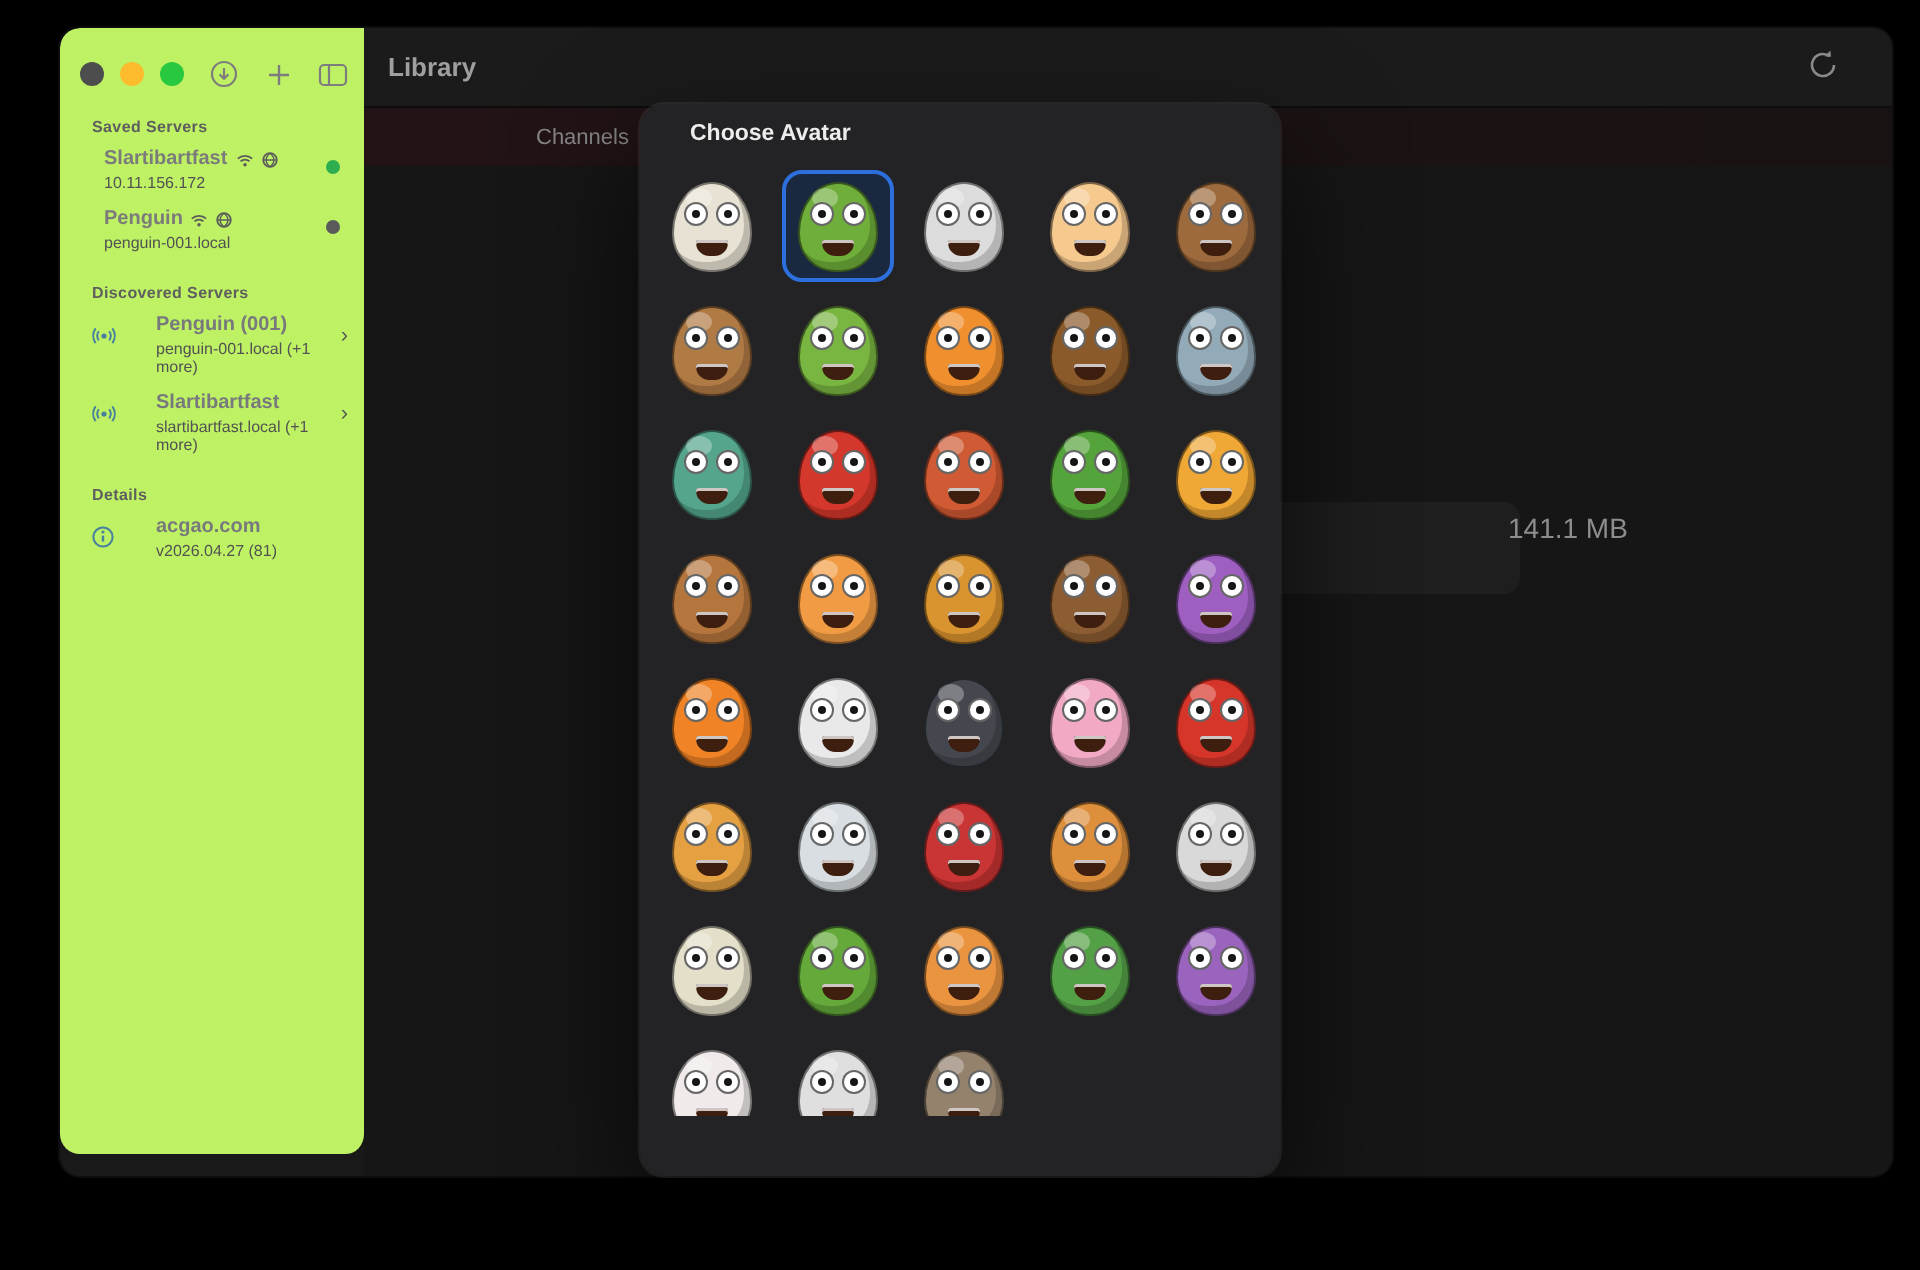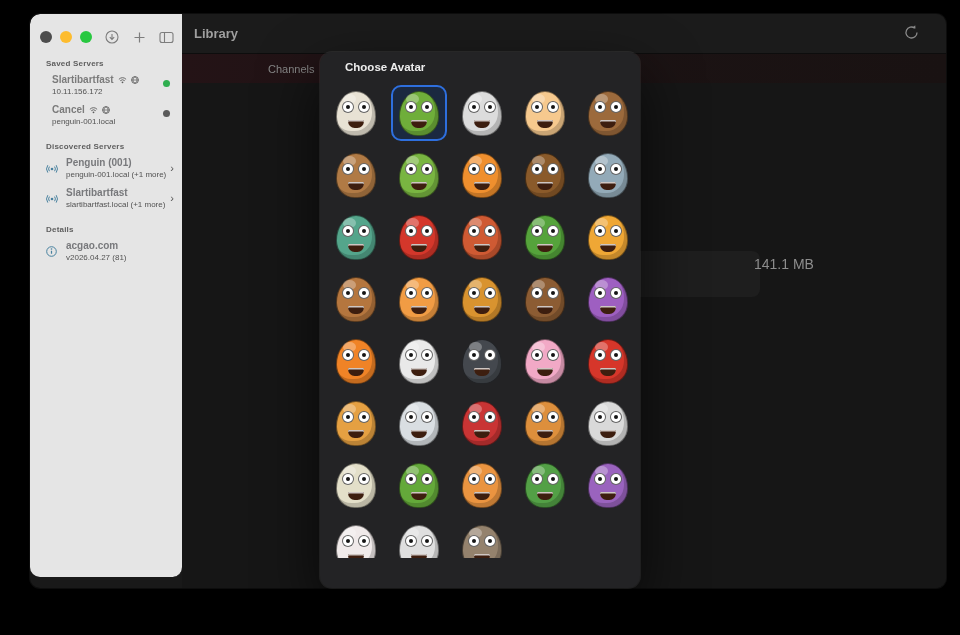--- a/index.html
+++ b/index.html
@@ -2,36 +2,36 @@
 <html><head>
 <meta charset="utf-8">
 <style>
   html,body{margin:0;padding:0;background:#000;font-family:"Liberation Sans","DejaVu Sans",sans-serif;}
   .stage{position:relative;width:960px;height:635px;background:#000;overflow:hidden;}
 
   
   .window{position:absolute;left:30px;top:14px;width:916px;height:574px;background:#191919;border-radius:10px;box-shadow:0 0 0 1px rgba(255,255,255,.05),0 20px 50px rgba(0,0,0,.7);overflow:hidden;}
 
   
-  .sidebar{position:absolute;left:0;top:0;width:152px;height:563px;background:#e5e5e5;border-radius:10px 0 10px 10px;border-right:1px solid #101010;}
+  .sidebar{position:absolute;left:0;top:0;width:152px;height:563px;background:#bef264;border-radius:10px 0 10px 10px;border-right:1px solid #101010;}
   .titlebar{position:relative;height:38px;}
   .lights{position:absolute;left:10px;top:17px;display:flex;gap:8px;}
   .light{width:12px;height:12px;border-radius:50%;}
   .light.close{background:#4d4d4d;}
   .light.min{background:#fdbc2e;}
   .light.max{background:#28c840;}
   .sb-toolbar{position:absolute;right:8px;top:15px;display:flex;gap:11px;color:#7d7d7d;}
   .sb-toolbar .tbtn{width:16px;height:16px;display:flex;align-items:center;justify-content:center;}
   .section-h{font-size:8px;font-weight:bold;color:#5e5e5e;margin:7px 0 2px 16px;letter-spacing:.2px;}
   .srv{position:relative;padding:4px 10px 4px 22px;}
   .srv .nm{font-size:10px;font-weight:bold;color:#7b7b7b;display:flex;align-items:center;gap:4px;}
   .srv .dt{font-size:8px;color:#525252;margin-top:2px;}
   .dot{position:absolute;right:12px;top:10px;width:7px;height:7px;border-radius:50%;background:#5a5a5a;}
   .dot.online{background:#2fae4f;}
-  .disc{position:relative;padding:4px 10px 4px 36px;}
+  .disc{position:relative;padding:4px 10px 4px 48px;}
   .disc .nm{font-size:10px;font-weight:bold;color:#78797c;}
   .disc .dt{font-size:8px;color:#525252;margin-top:2px;}
   .disc .licon{position:absolute;left:16px;top:7px;}
   .chev{position:absolute;right:8px;top:9px;color:#555;font-size:11px;}
 
   
   .main{position:absolute;left:152px;top:0;right:0;bottom:0;background:#161616;}
   .header{position:relative;height:39px;background:#1b1b1b;border-bottom:1px solid #0d0d0d;}
   .header .title{position:absolute;left:12px;top:12px;font-size:13px;font-weight:bold;color:#9f9f9f;}
   .refresh{position:absolute;right:26px;top:10px;color:#8a8a8a;}
@@ -105,21 +105,21 @@
               <circle cx="4" cy="4" r="3.4" fill="none" stroke="#5c5c5c" stroke-width=".9"></circle>
               <path d="M.6 4h6.8M4 .6c-2.6 2-2.6 4.8 0 6.8 2.6-2 2.6-4.8 0-6.8z" fill="none" stroke="#5c5c5c" stroke-width=".7"></path>
             </svg>
         </div>
         <div class="dt">10.11.156.172</div>
         <div class="dot online"></div>
       </div>
 
       <div class="srv">
         <div class="nm">
-            <span>Cancel</span>
+            <span>Penguin</span>
           <svg width="9" height="8" viewBox="0 0 10 8">
               <path d="M1 3.2a6 6 0 0 1 8 0M2.5 4.8a3.8 3.8 0 0 1 5 0" fill="none" stroke="#5c5c5c" stroke-width="1"></path>
               <circle cx="5" cy="6.6" r="1" fill="#5c5c5c"></circle>
             </svg>
           <svg width="8" height="8" viewBox="0 0 8 8">
               <circle cx="4" cy="4" r="3.4" fill="none" stroke="#5c5c5c" stroke-width=".9"></circle>
               <path d="M.6 4h6.8M4 .6c-2.6 2-2.6 4.8 0 6.8 2.6-2 2.6-4.8 0-6.8z" fill="none" stroke="#5c5c5c" stroke-width=".7"></path>
             </svg>
         </div>
         <div class="dt">penguin-001.local</div>

